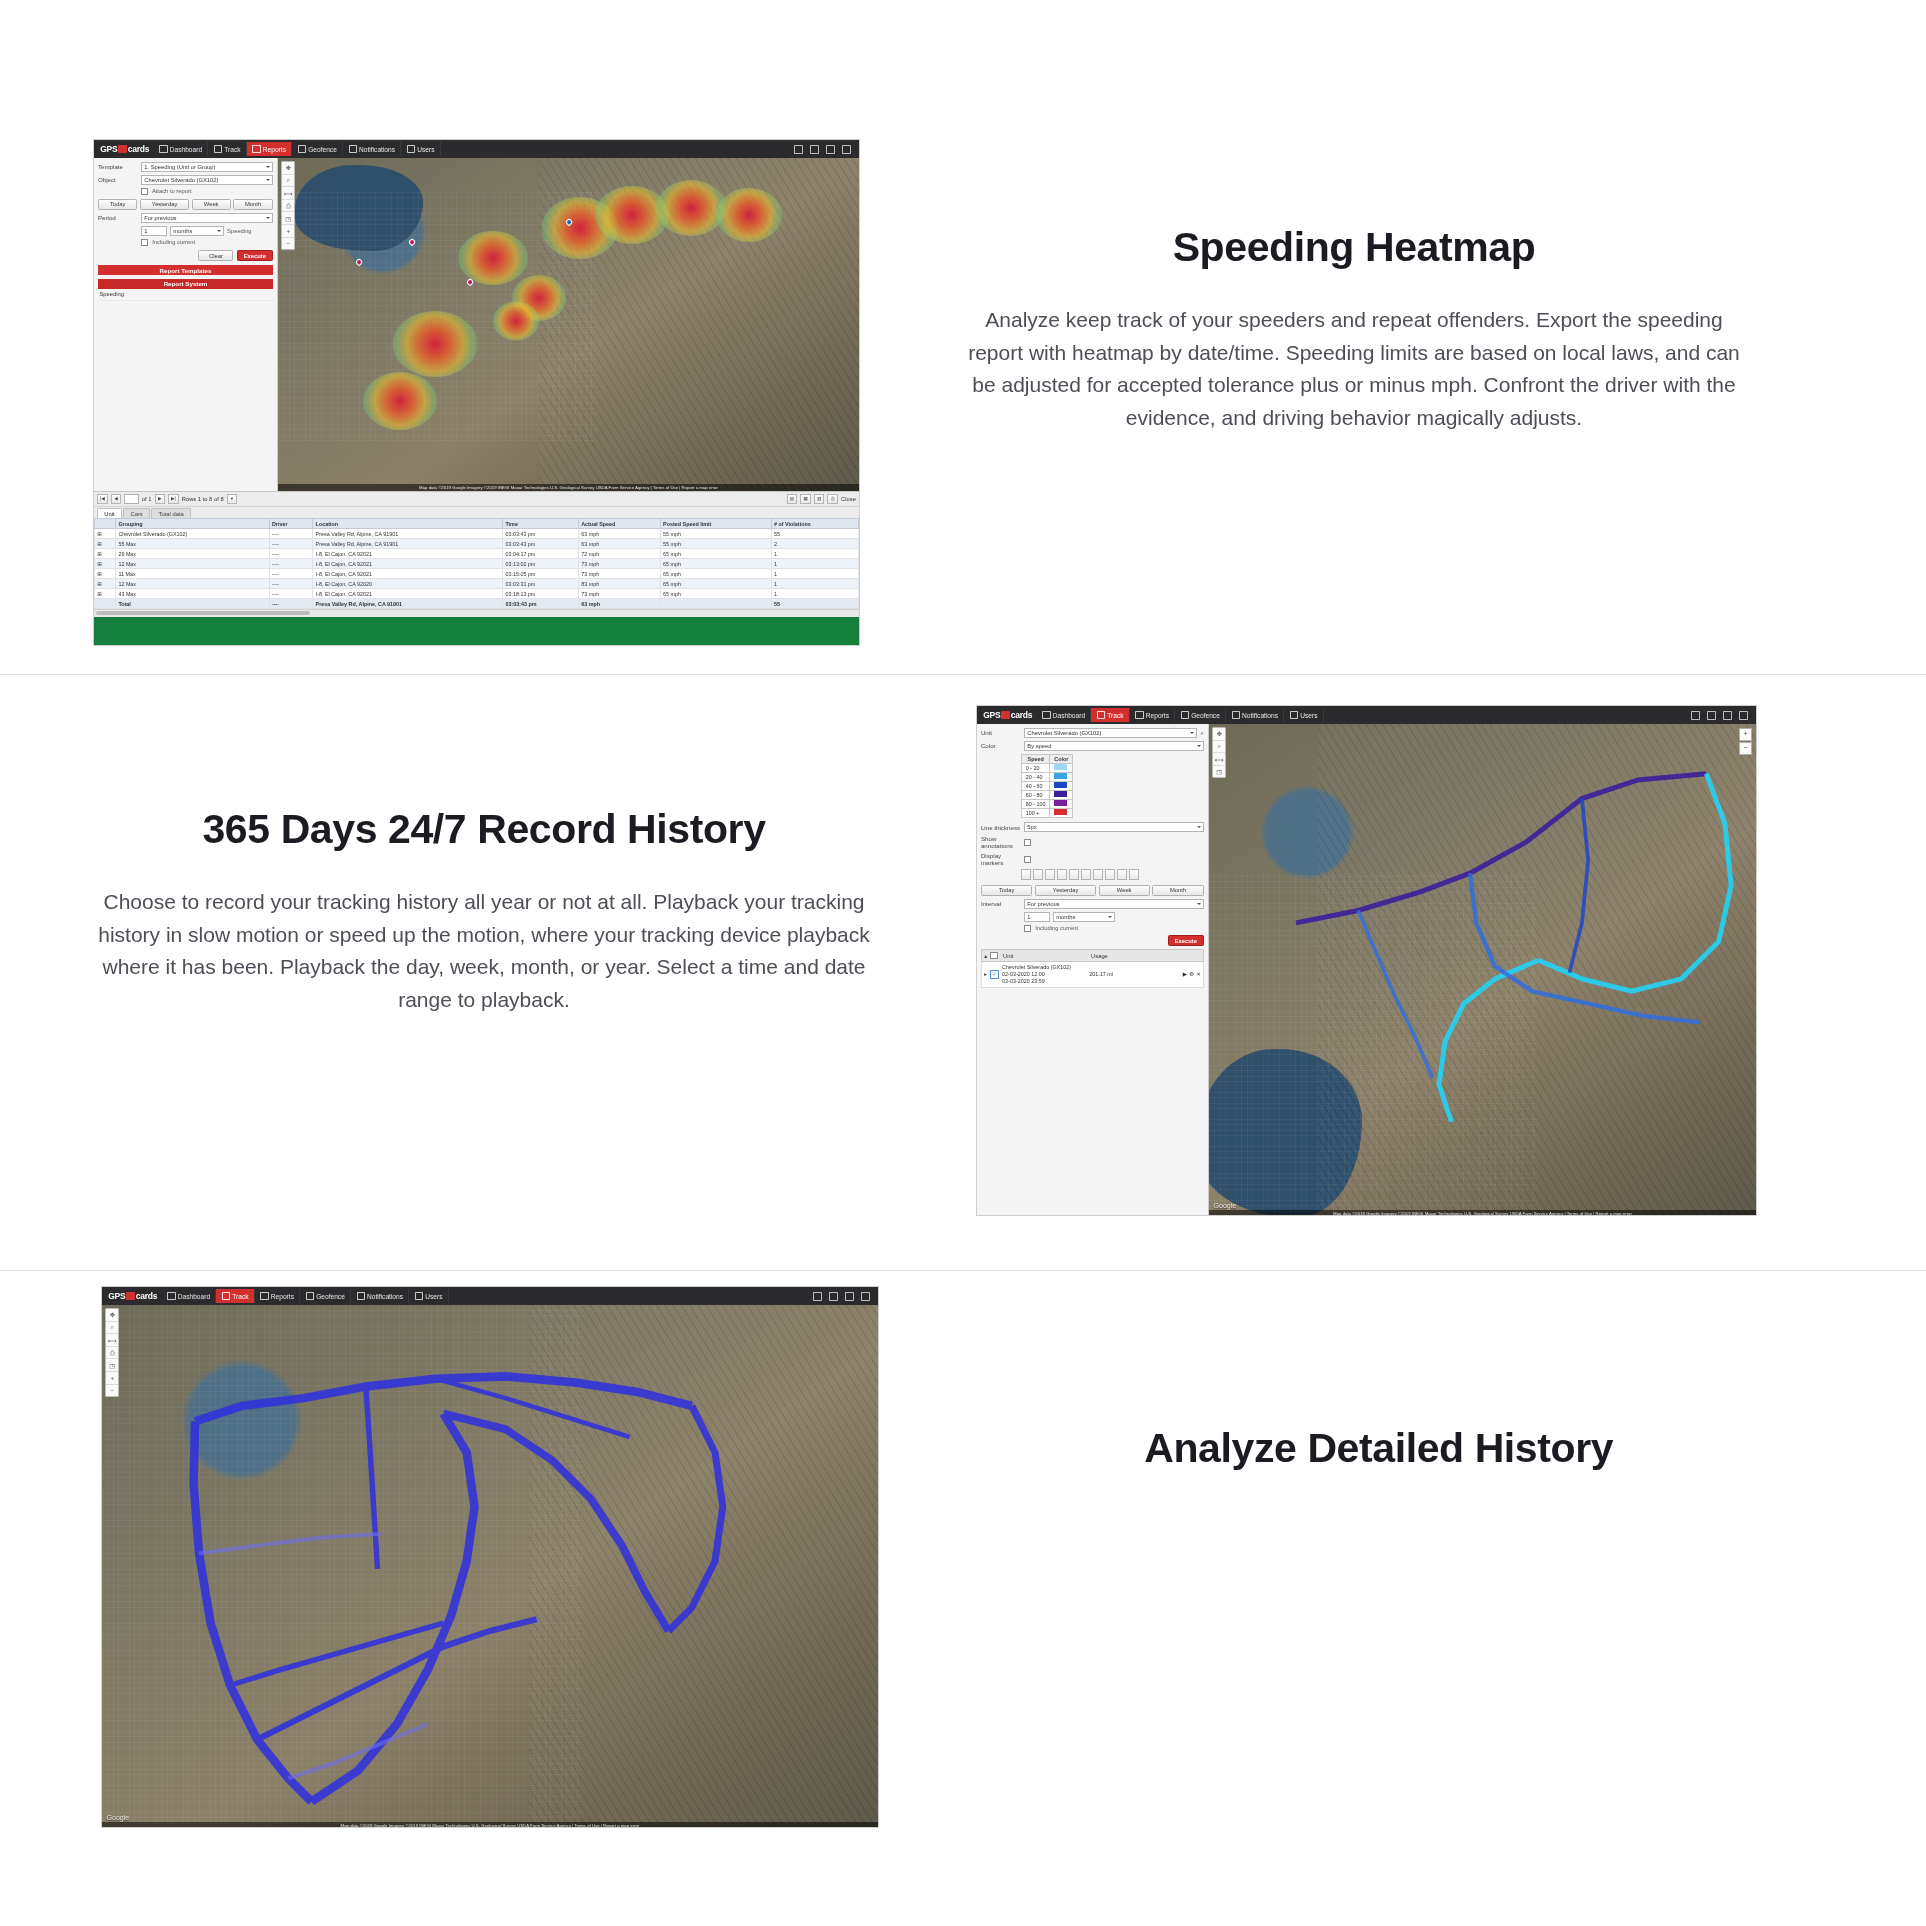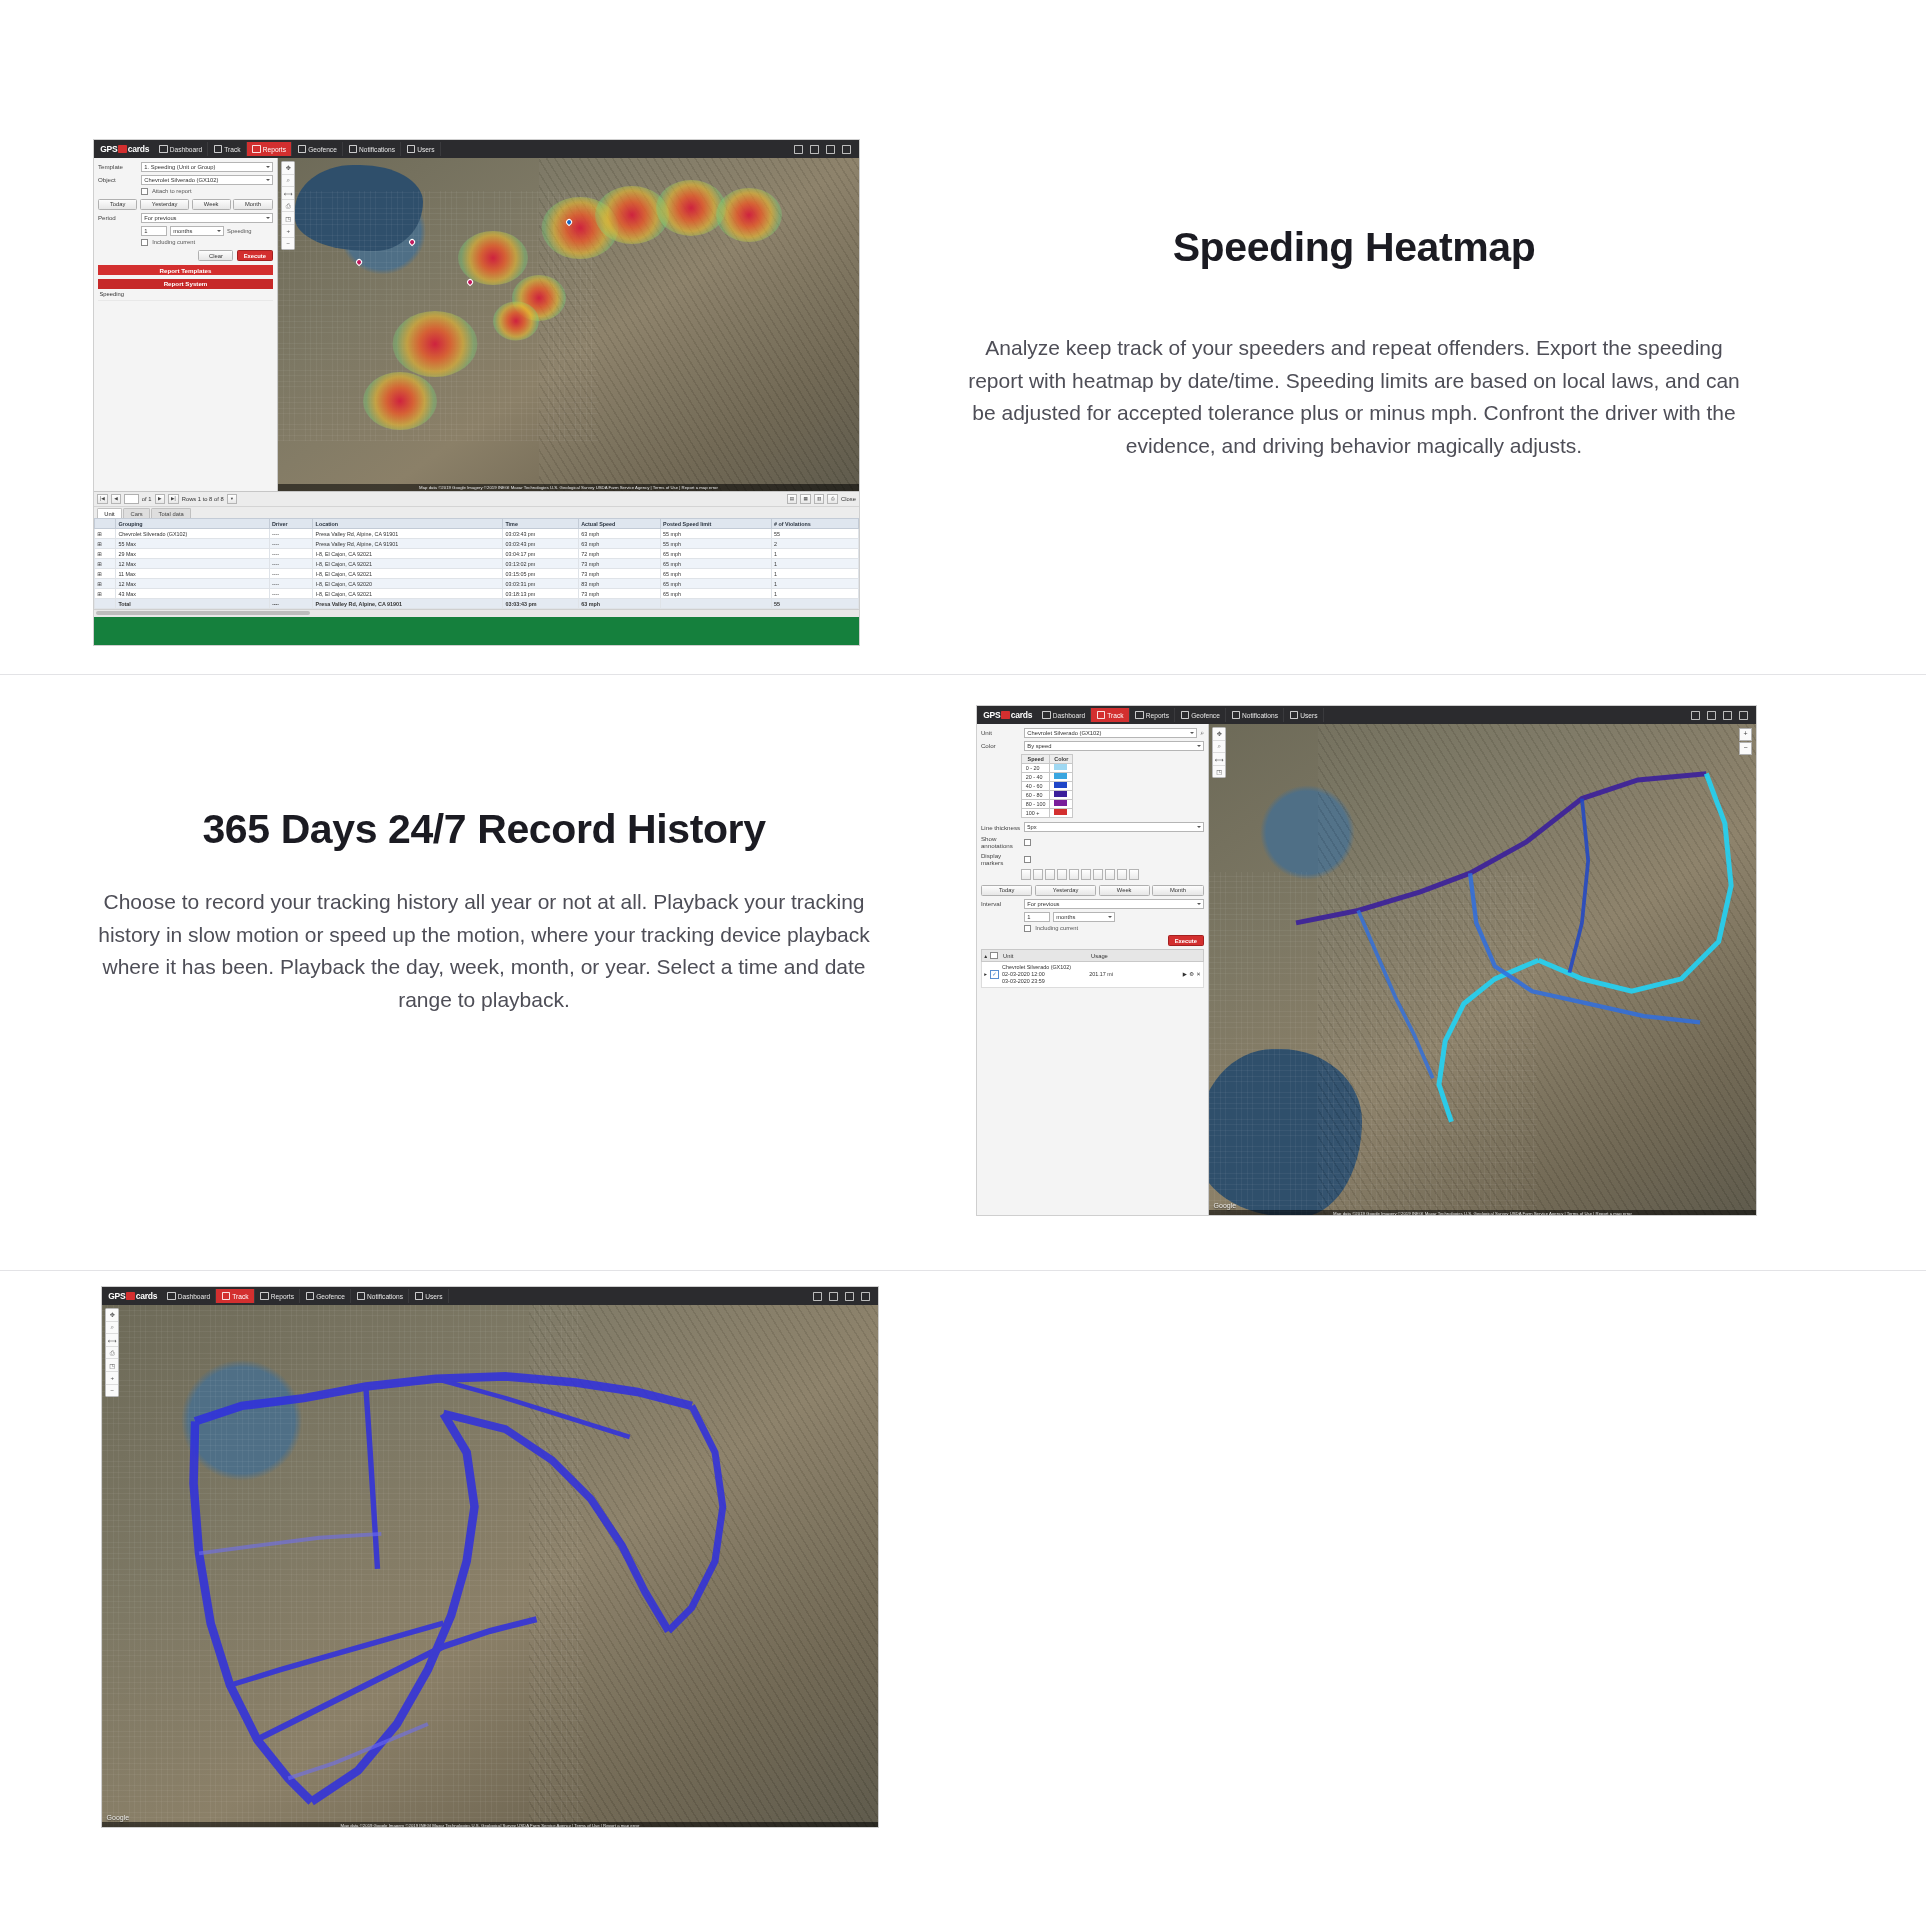--- a/index.html
+++ b/index.html
@@ -716,21 +716,21 @@
               <td>63 mph</td>
               <td></td>
               <td>55</td>
             </tr>
           </tbody>
         </table>
         <div class="hscroll"></div>
       </div>
     </div>
 
-    <div class="text-col" style="width:960px; margin-left:14px; padding-top:85px;gap:28px;">
+    <div class="text-col" style="width:960px; margin-left:14px; padding-top:85px;">
       <h2 class="headline">Speeding Heatmap</h2>
       <p class="body-copy">Analyze keep track of your speeders and repeat offenders. Export the speeding report with heatmap by date/time. Speeding limits are based on local laws, and can be adjusted for accepted tolerance plus or minus mph. Confront the driver with the evidence, and driving behavior magically adjusts.</p>
     </div>
   </div>
 
   <div class="divider" style="top:674px;"></div>
 
   <div class="section" style="top:705px; height:573px;">
 
     <div class="text-col" style="width:922px; margin-left:23px; padding-top:101px;">
@@ -1016,17 +1016,18 @@
           <div>⟷</div>
           <div>⎙</div>
           <div>◳</div>
           <div>+</div>
           <div>−</div>
         </div>
       </div>
     </div>
 
     <div class="text-col" style="width:984px; margin-left:7.7px; padding-top:139px;">
+      <h2 class="headline">Analyze Detailed History</h2>
     </div>
   </div>
 
 </div>
 
 
 </body></html>

